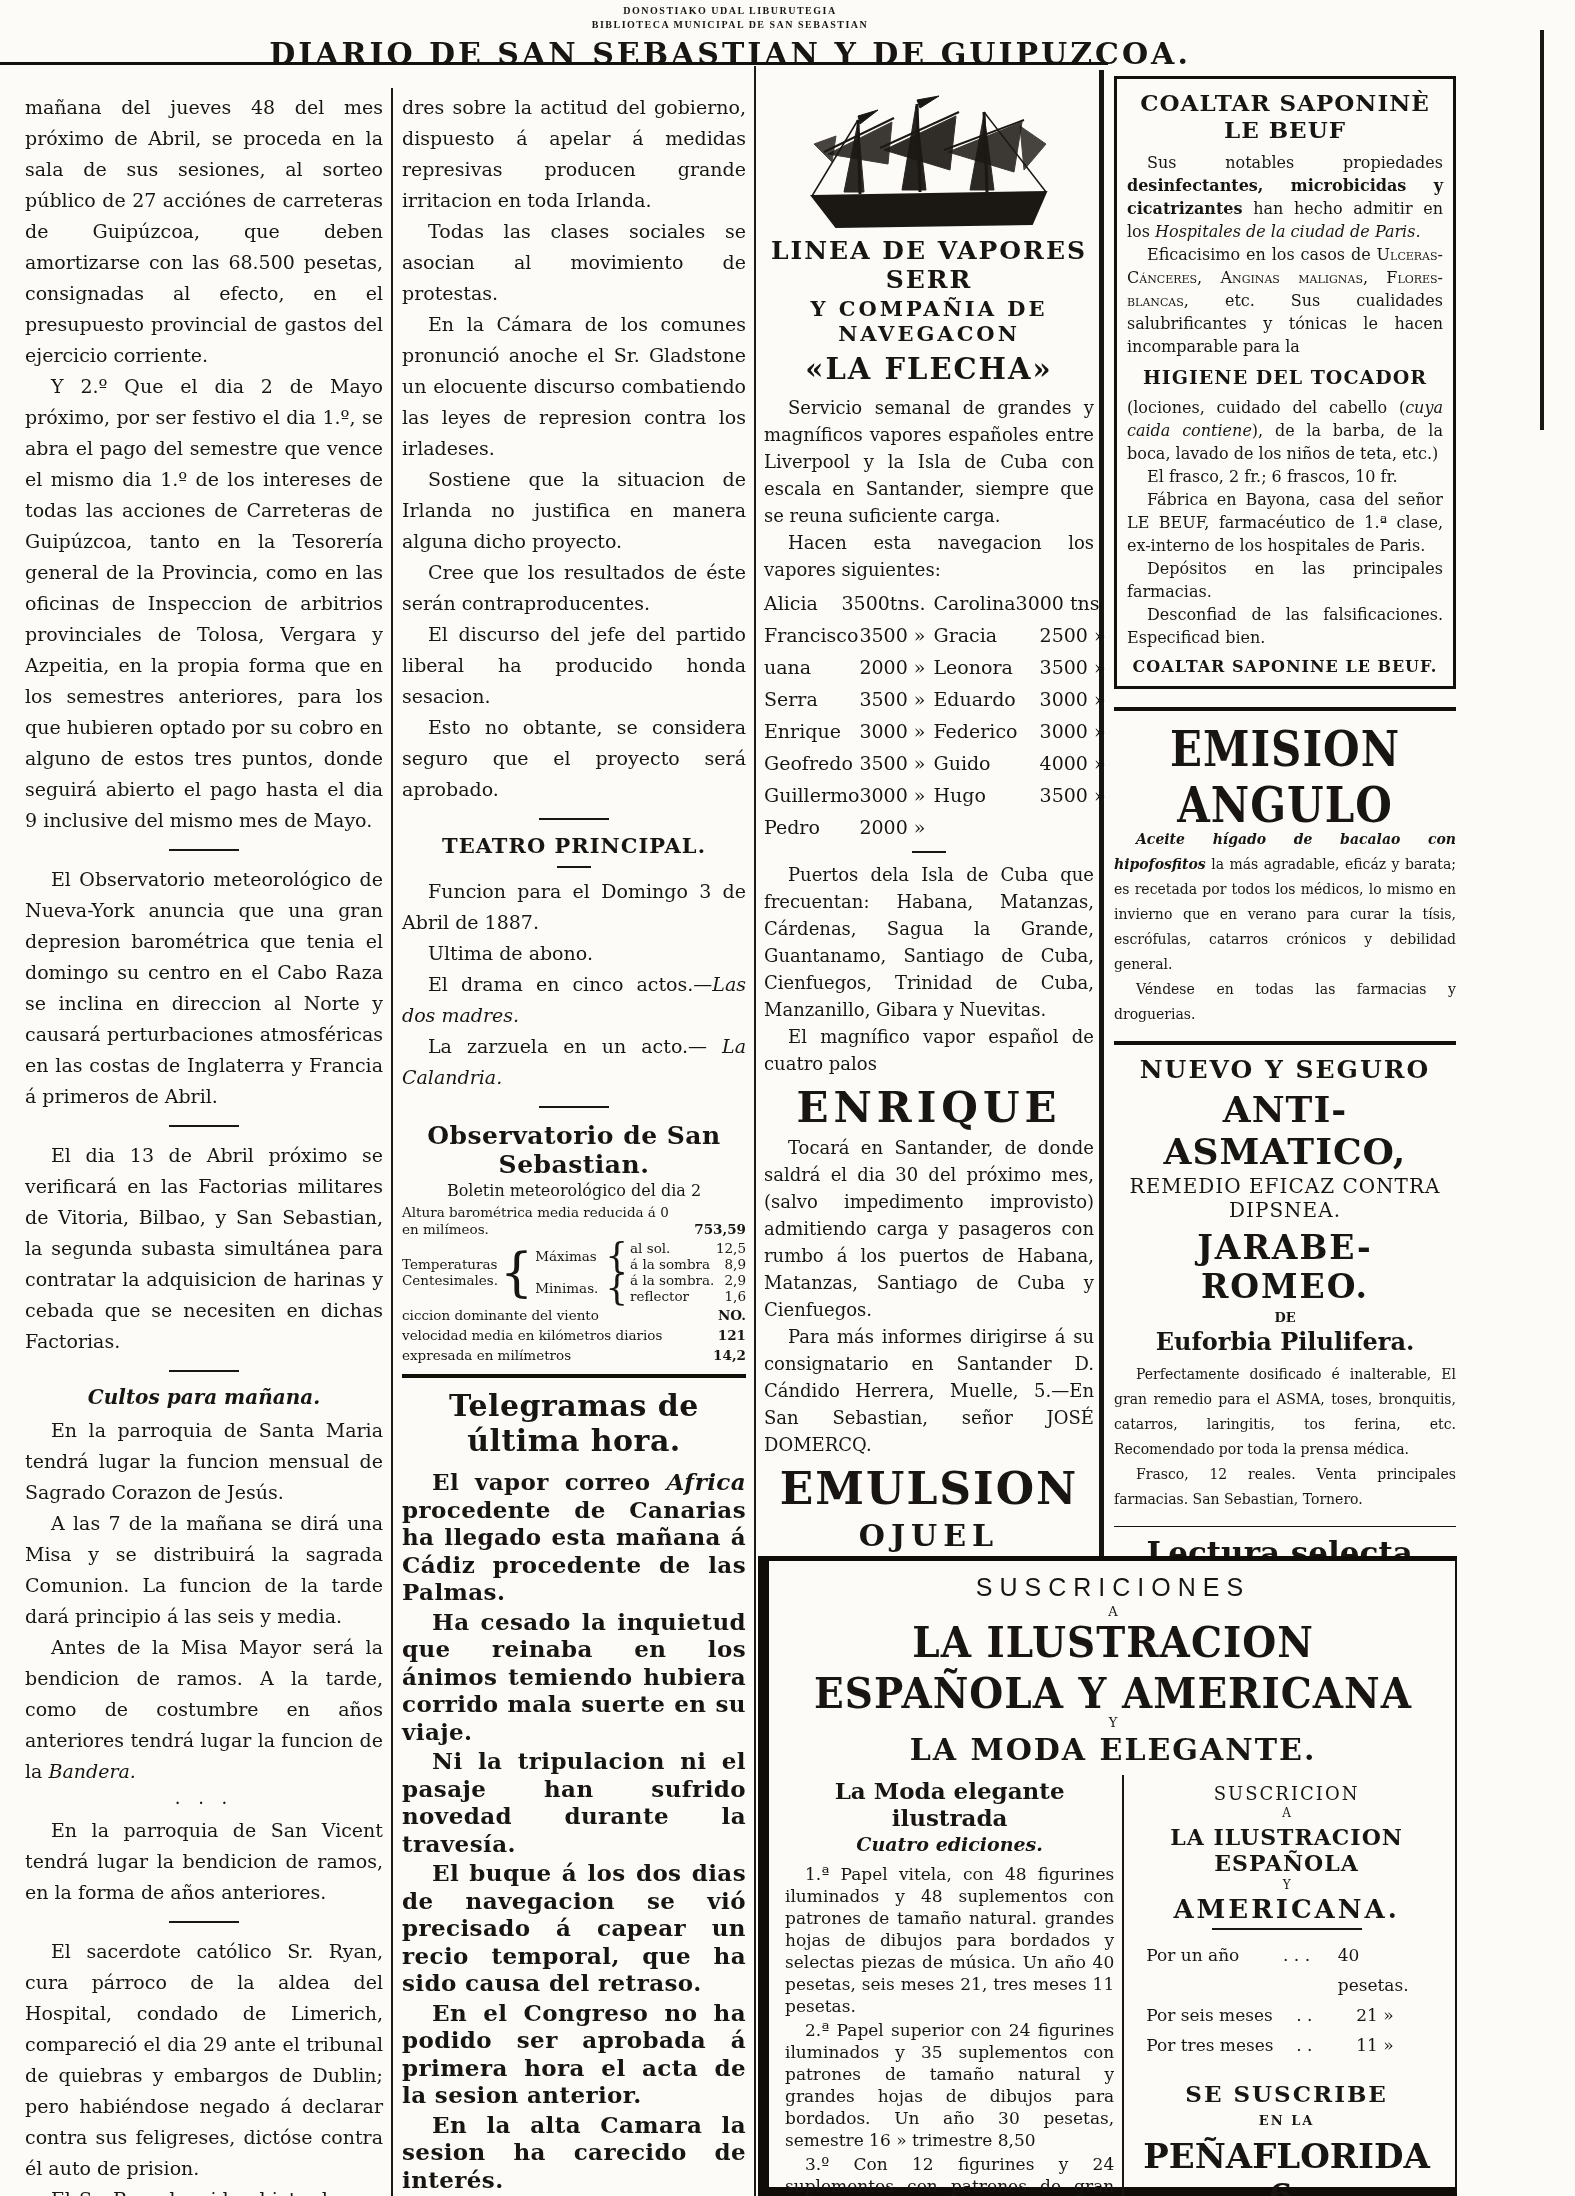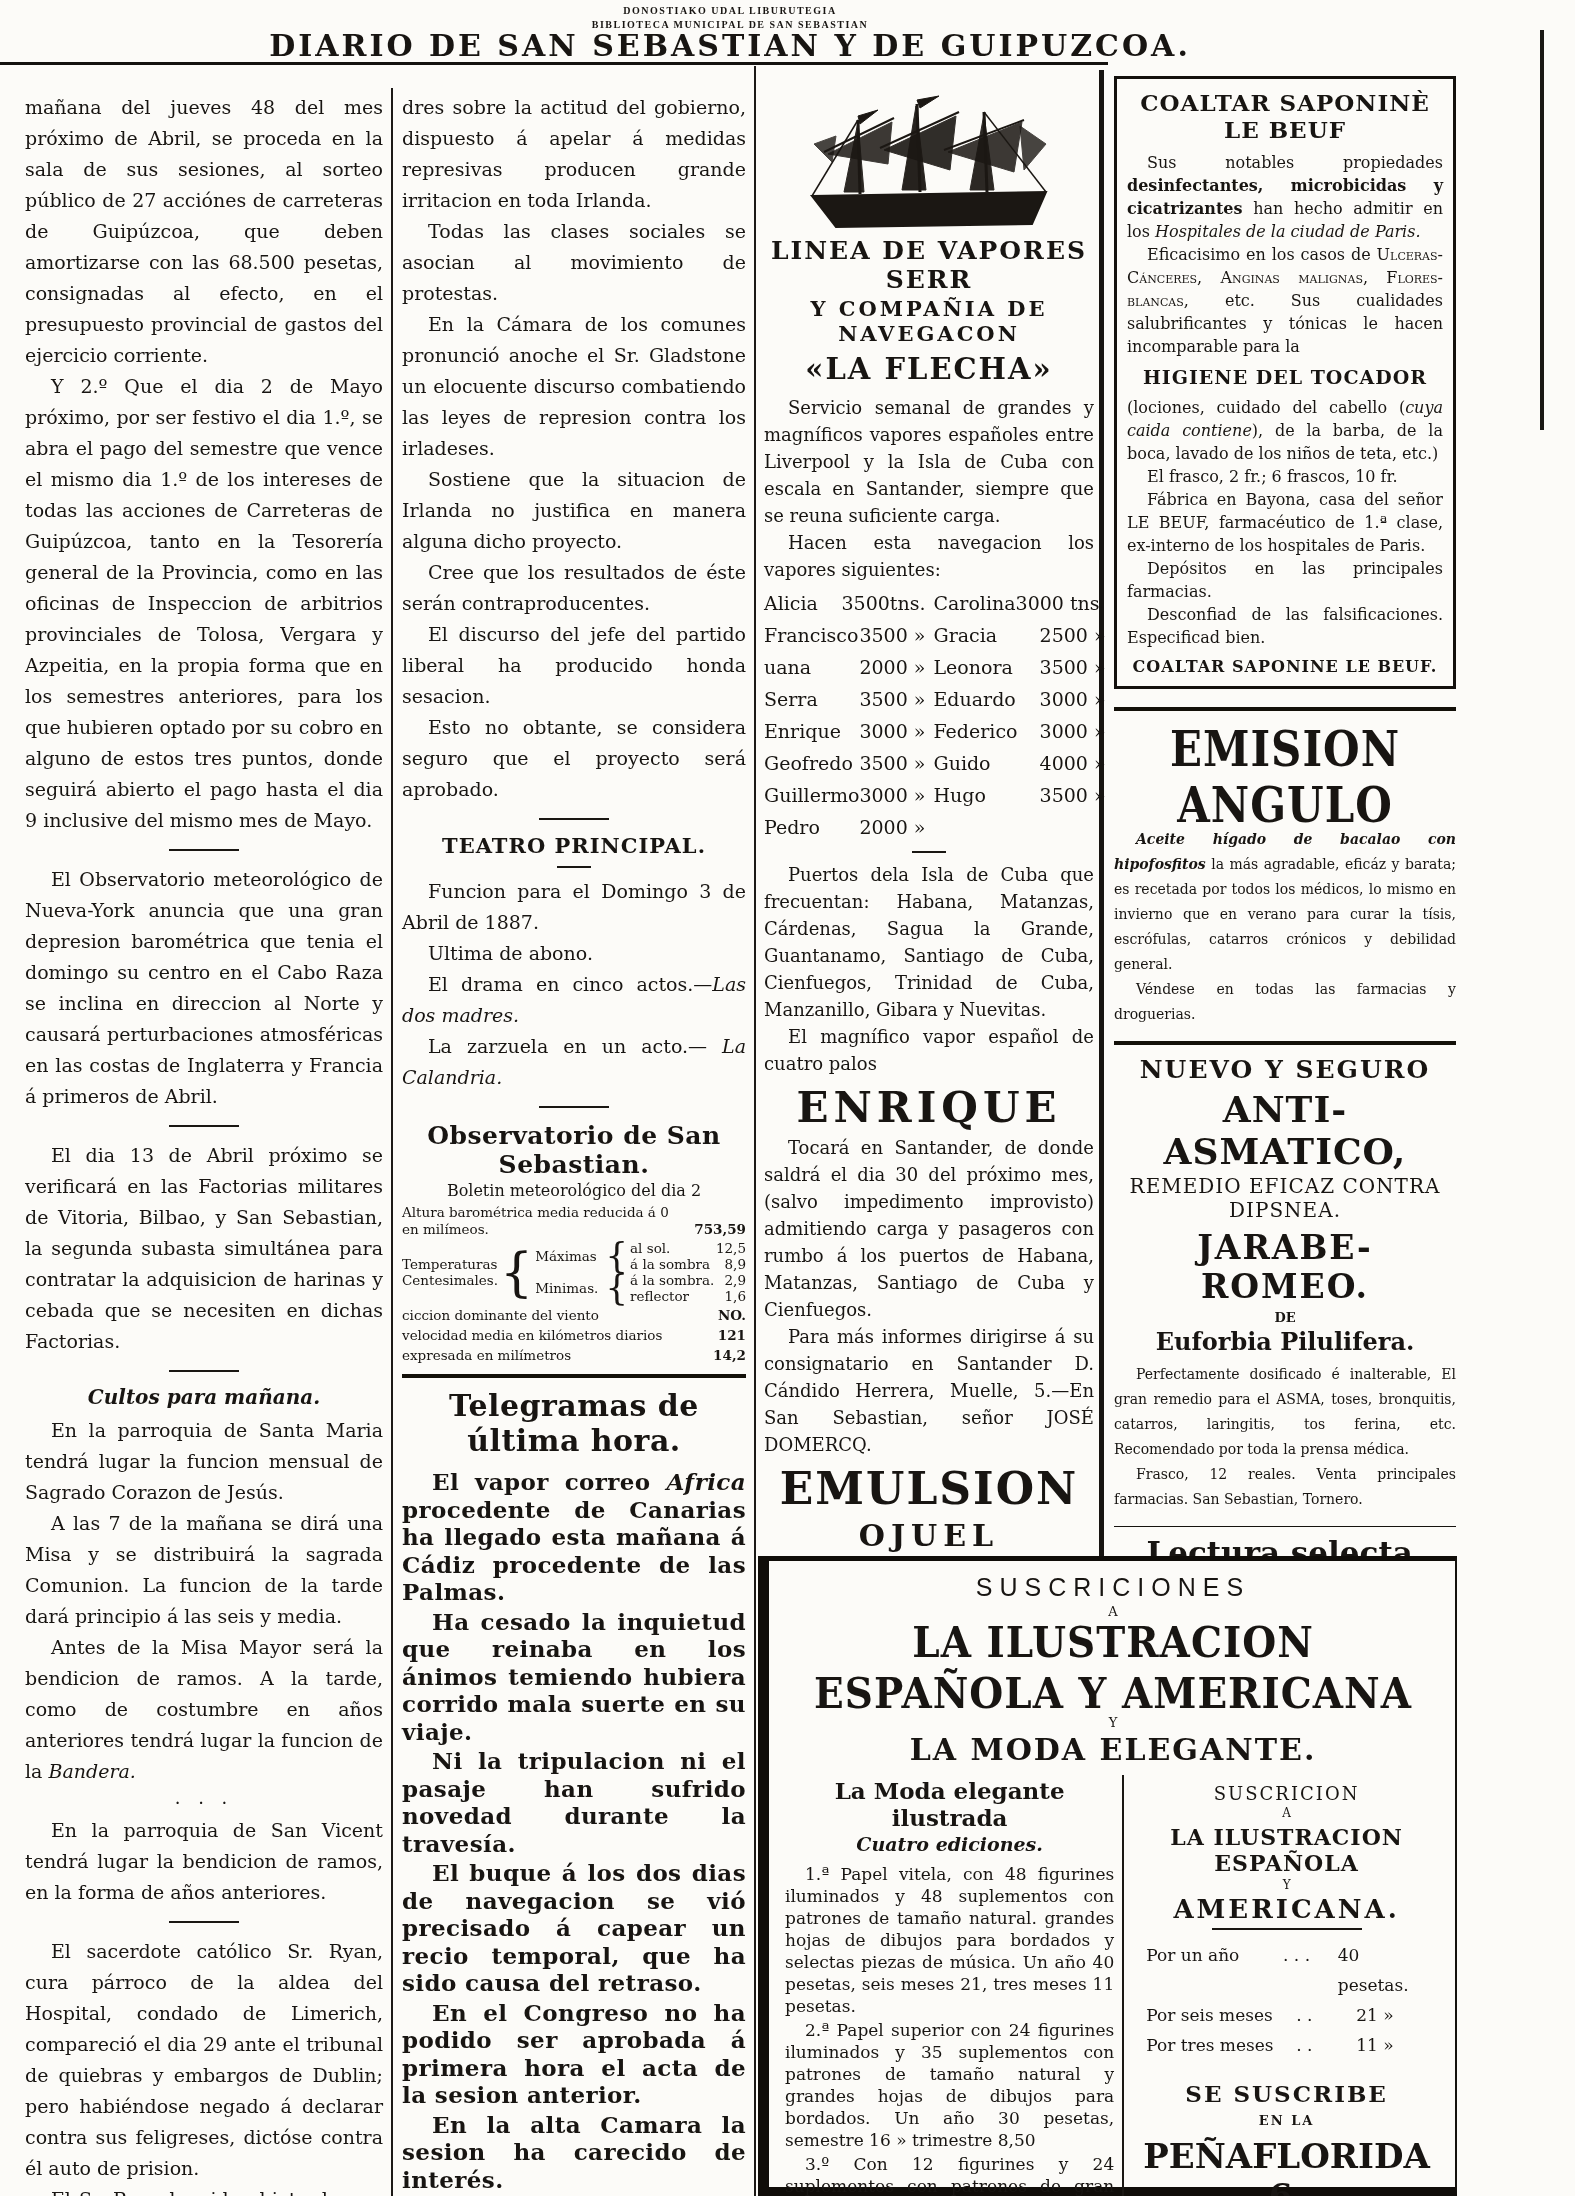--- a/index.html
+++ b/index.html
@@ -3,21 +3,21 @@
 <meta charset="utf-8">
 <style>
   html,body{margin:0;padding:0;background:#d9d7d0;}
   .page{position:relative;width:1575px;height:2196px;background:#fcfbf8;overflow:hidden;
         font-family:"DejaVu Serif","Liberation Serif",serif;color:#181512;}
   .page *{box-sizing:border-box;}
 
   
   .lib-lines{position:absolute;left:0;top:4px;width:1460px;text-align:center;}
   .lib-line{font-family:"Liberation Serif",serif;font-size:10px;font-weight:bold;letter-spacing:1.5px;line-height:14px;}
-  .masthead{position:absolute;left:0;top:28px;width:1460px;text-align:center;
+  .masthead{position:absolute;left:0;top:36px;width:1460px;text-align:center;
             font-size:30px;font-weight:bold;letter-spacing:3px;}
   .head-rule{position:absolute;left:0;top:62px;width:1108px;height:3px;background:#14120f;}
   .edge-mark{position:absolute;left:1540px;top:30px;width:4px;height:400px;background:#1a1815;}
 
   
   .vdiv1{position:absolute;left:391px;top:88px;width:2px;height:2108px;background:#1c1916;}
   .vdiv2{position:absolute;left:754px;top:66px;width:2px;height:2130px;background:#1c1916;}
   .vdiv3{position:absolute;left:1099px;top:70px;width:5px;height:1486px;background:#171411;}
 
   

